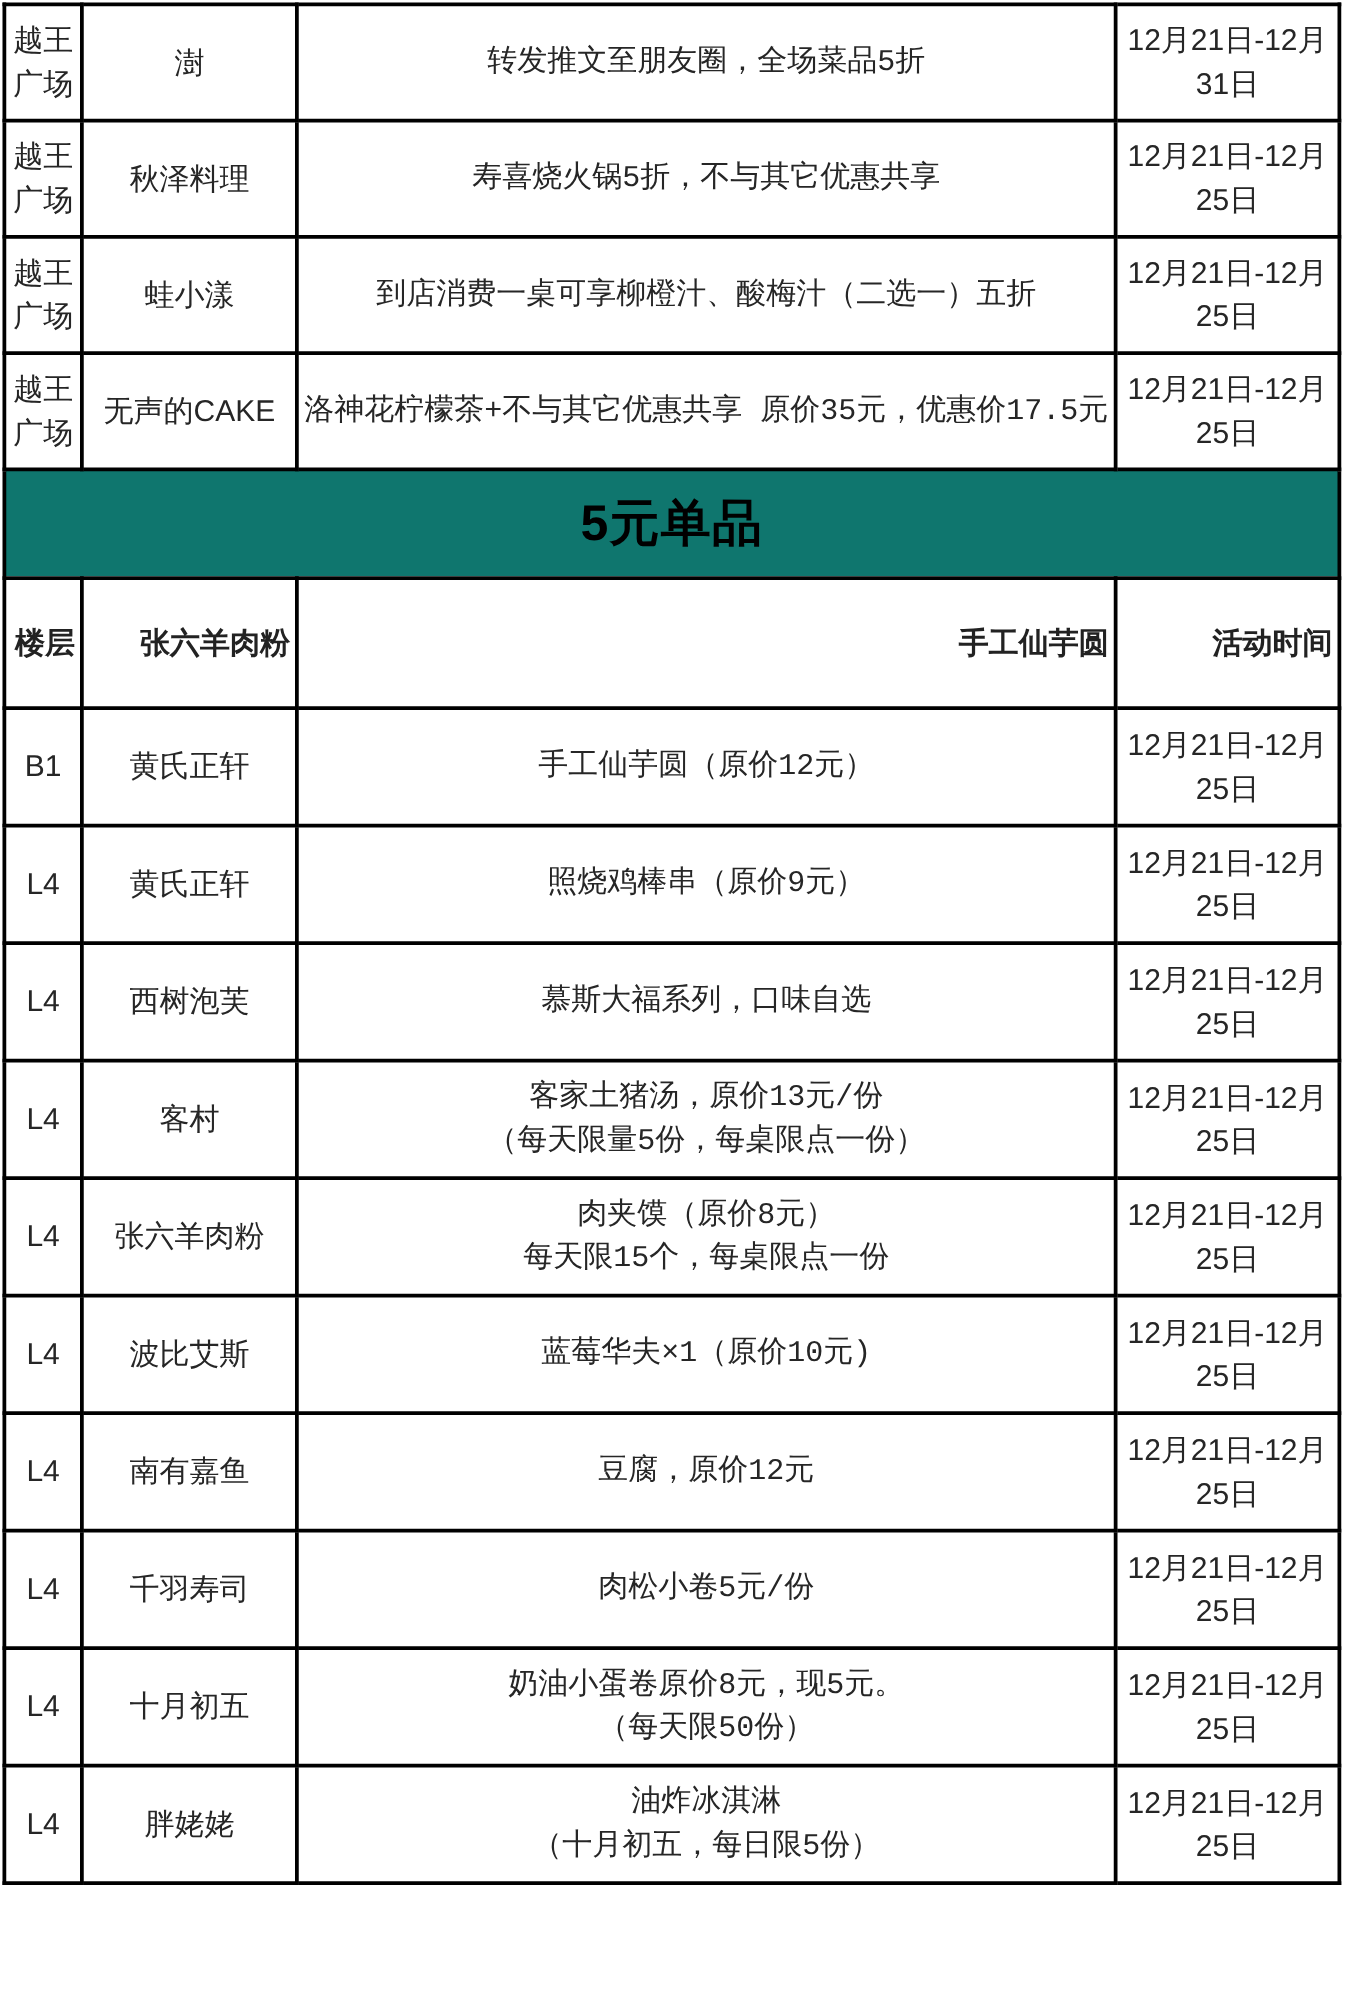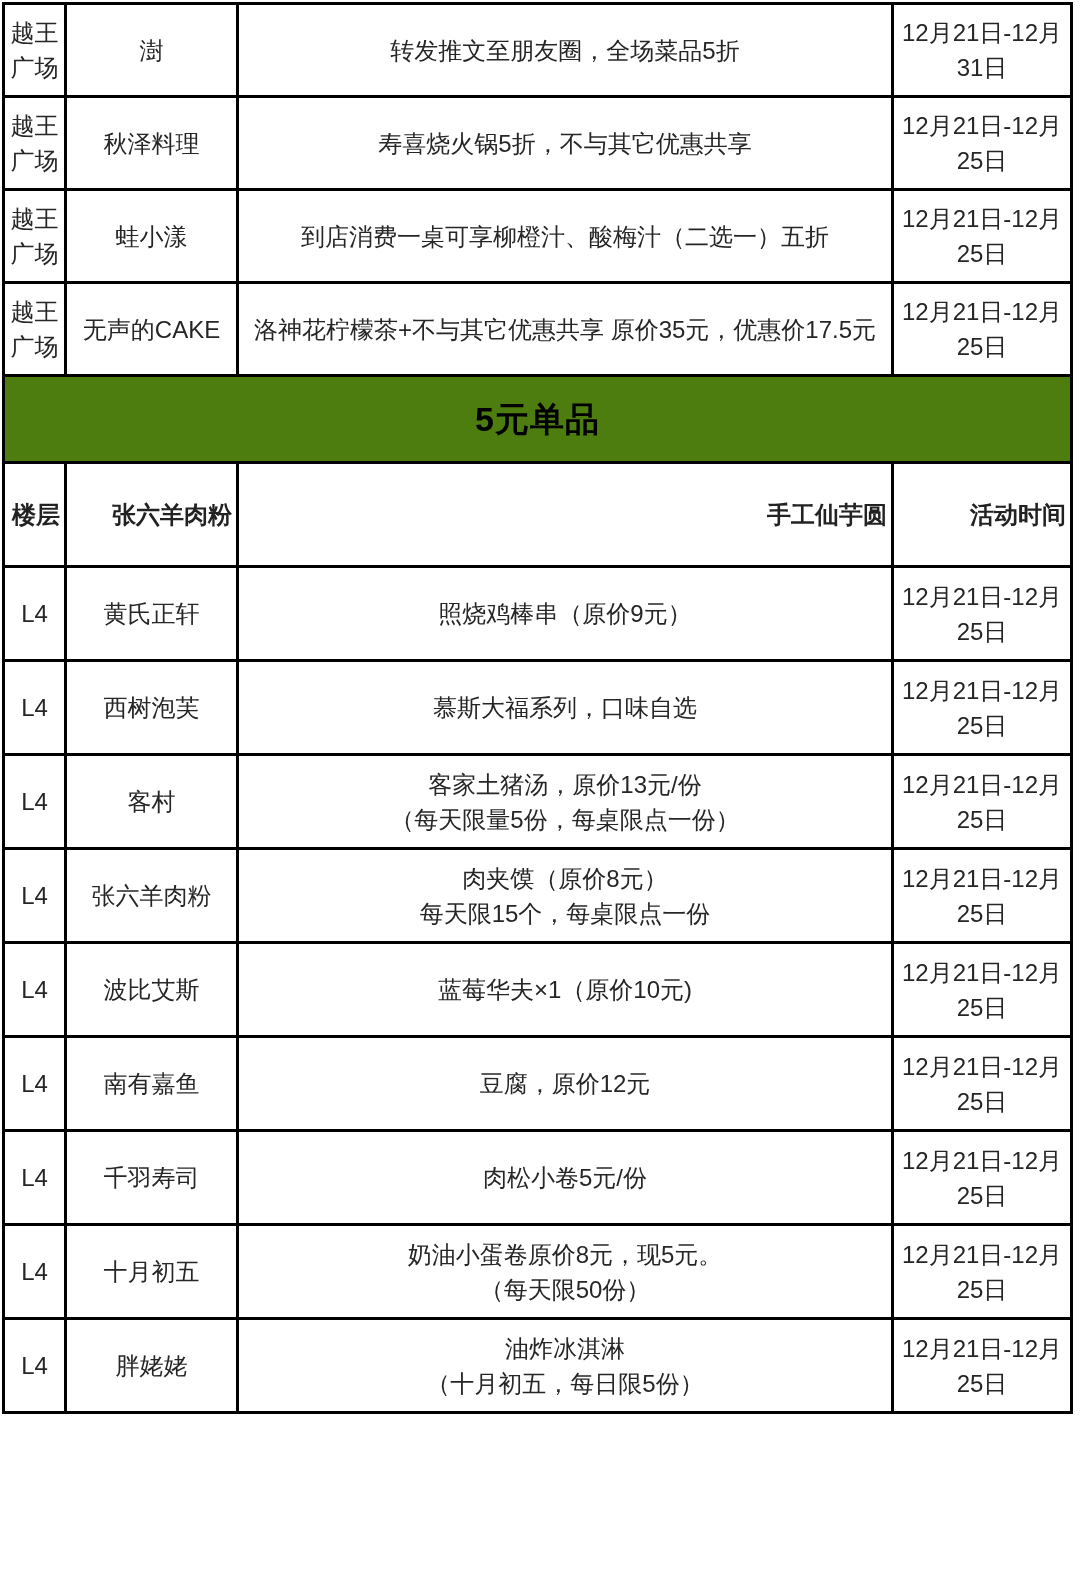--- a/index.html
+++ b/index.html
@@ -24,36 +24,36 @@
     padding: 2px 4px;
     font-size: 24px;
     line-height: 35px;
     font-weight: 400;
     overflow: hidden;
   }
   tr.r-top td { height: 86px; }
   tr.r-data td { height: 87px; }
   tr.banner-row td {
     height: 80px;
-    background: #4d7c0f;
+    background: #0f766e;
     color: #000000;
-    font-size: 34px;
+    font-size: 40px;
     font-weight: 700;
     line-height: 80px;
     letter-spacing: 1px;
   }
   tr.header-row th {
     height: 97px;
     font-weight: 700;
     color: #222222;
     font-size: 24px;
     text-align: right;
   }
   .line { display: block; }
-  td.c-promo { padding: 2px 2px; }
+  td.c-promo { padding: 2px 2px; font-family: Liberation Mono, monospace; }
 </style>
 </head>
 <body>
 
 <table class="promo">
   <colgroup>
     <col style="width:62px">
     <col style="width:172px">
     <col style="width:655px">
     <col style="width:179px">
@@ -124,20 +124,31 @@
       <td colspan="4">5元单品</td>
     </tr>
 
     <tr class="header-row">
       <th>楼层</th>
       <th>张六羊肉粉</th>
       <th>手工仙芋圆</th>
       <th>活动时间</th>
     </tr>
 
+    <tr class="r-data">
+      <td class="c-floor">B1</td>
+      <td class="c-merchant">黄氏正轩</td>
+      <td class="c-promo">
+        <span class="line">手工仙芋圆（原价12元）</span>
+      </td>
+      <td class="c-date">
+        <span class="line">12月21日-12月</span>
+        <span class="line">25日</span>
+      </td>
+    </tr>
 
 
     <tr class="r-data">
       <td class="c-floor">L4</td>
       <td class="c-merchant">黄氏正轩</td>
       <td class="c-promo">
         <span class="line">照烧鸡棒串（原价9元）</span>
       </td>
       <td class="c-date">
         <span class="line">12月21日-12月</span>

